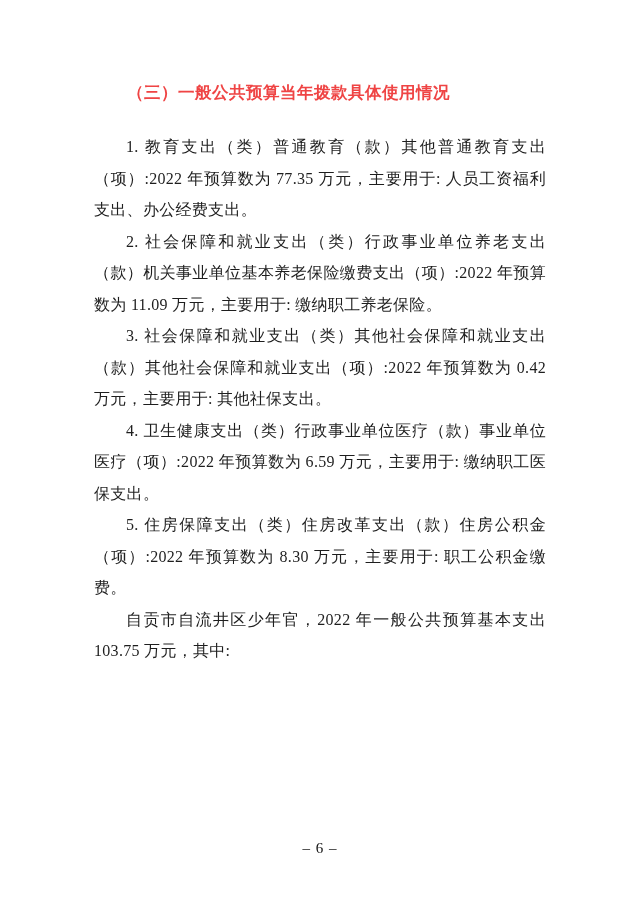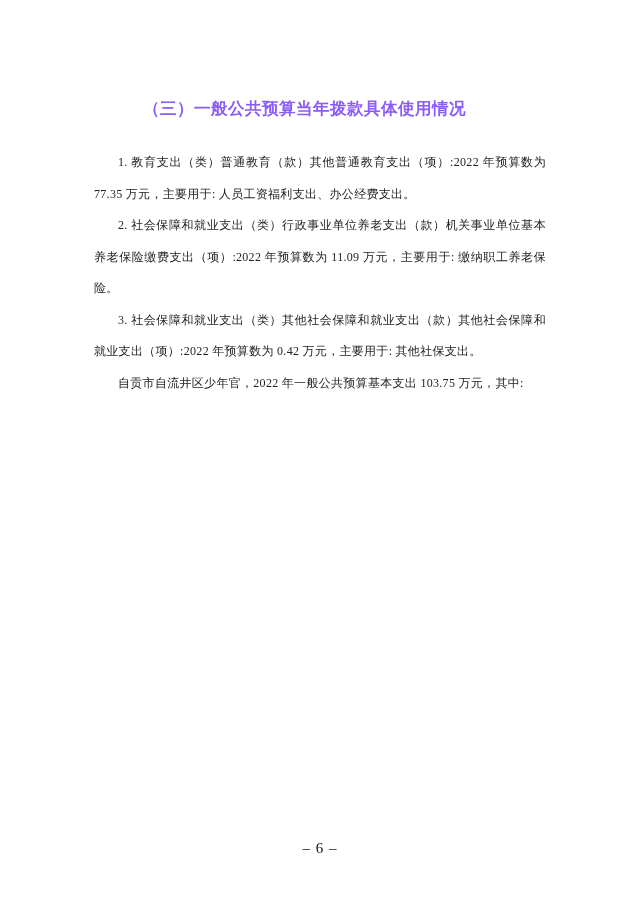--- a/index.html
+++ b/index.html
@@ -16,39 +16,39 @@
     font-family: "Liberation Serif", "DejaVu Serif", serif;
     color: #1e1e1e;
   }
   .content {
     position: absolute;
     left: 94px;
     top: 75px;
     width: 452px;
   }
   .heading {
-    margin: 16px;
+    margin: 0;
     font-family: "Liberation Sans", "DejaVu Sans", sans-serif;
     font-size: 16.5px;
     font-weight: 700;
-    color: #8b5cf6;
+    color: #ef4444;
     line-height: 34px;
     text-indent: 2em;
     letter-spacing: 0.5px;
   }
   .heading-first {
     margin-bottom: 22px;
   }
   .heading-six {
     margin-top: 12px;
     margin-bottom: 22px;
   }
   .body-para {
     margin: 0;
-    font-size: 12px;
+    font-size: 16px;
     line-height: 31.5px;
     text-indent: 2em;
     text-align: justify;
     letter-spacing: 0.3px;
   }
   .footer {
     position: absolute;
     top: 840px;
     left: 0;
     width: 640px;
@@ -65,21 +65,23 @@
   <div class="content">
 
     <h3 class="heading heading-first">（三）一般公共预算当年拨款具体使用情况</h3>
 
     <p class="body-para">1. 教育支出（类）普通教育（款）其他普通教育支出（项）:2022 年预算数为 77.35 万元，主要用于: 人员工资福利支出、办公经费支出。</p>
 
     <p class="body-para">2. 社会保障和就业支出（类）行政事业单位养老支出（款）机关事业单位基本养老保险缴费支出（项）:2022 年预算数为 11.09 万元，主要用于: 缴纳职工养老保险。</p>
 
     <p class="body-para">3. 社会保障和就业支出（类）其他社会保障和就业支出（款）其他社会保障和就业支出（项）:2022 年预算数为 0.42 万元，主要用于: 其他社保支出。</p>
 
+    <p class="body-para">4. 卫生健康支出（类）行政事业单位医疗（款）事业单位医疗（项）:2022 年预算数为 6.59 万元，主要用于: 缴纳职工医保支出。</p>
 
+    <p class="body-para">5. 住房保障支出（类）住房改革支出（款）住房公积金（项）:2022 年预算数为 8.30 万元，主要用于: 职工公积金缴费。</p>
 
 
     <p class="body-para">自贡市自流井区少年官，2022 年一般公共预算基本支出 103.75 万元，其中:</p>
 
 
   </div>
 
   <div class="footer">– 6 –</div>
 </div>
 

